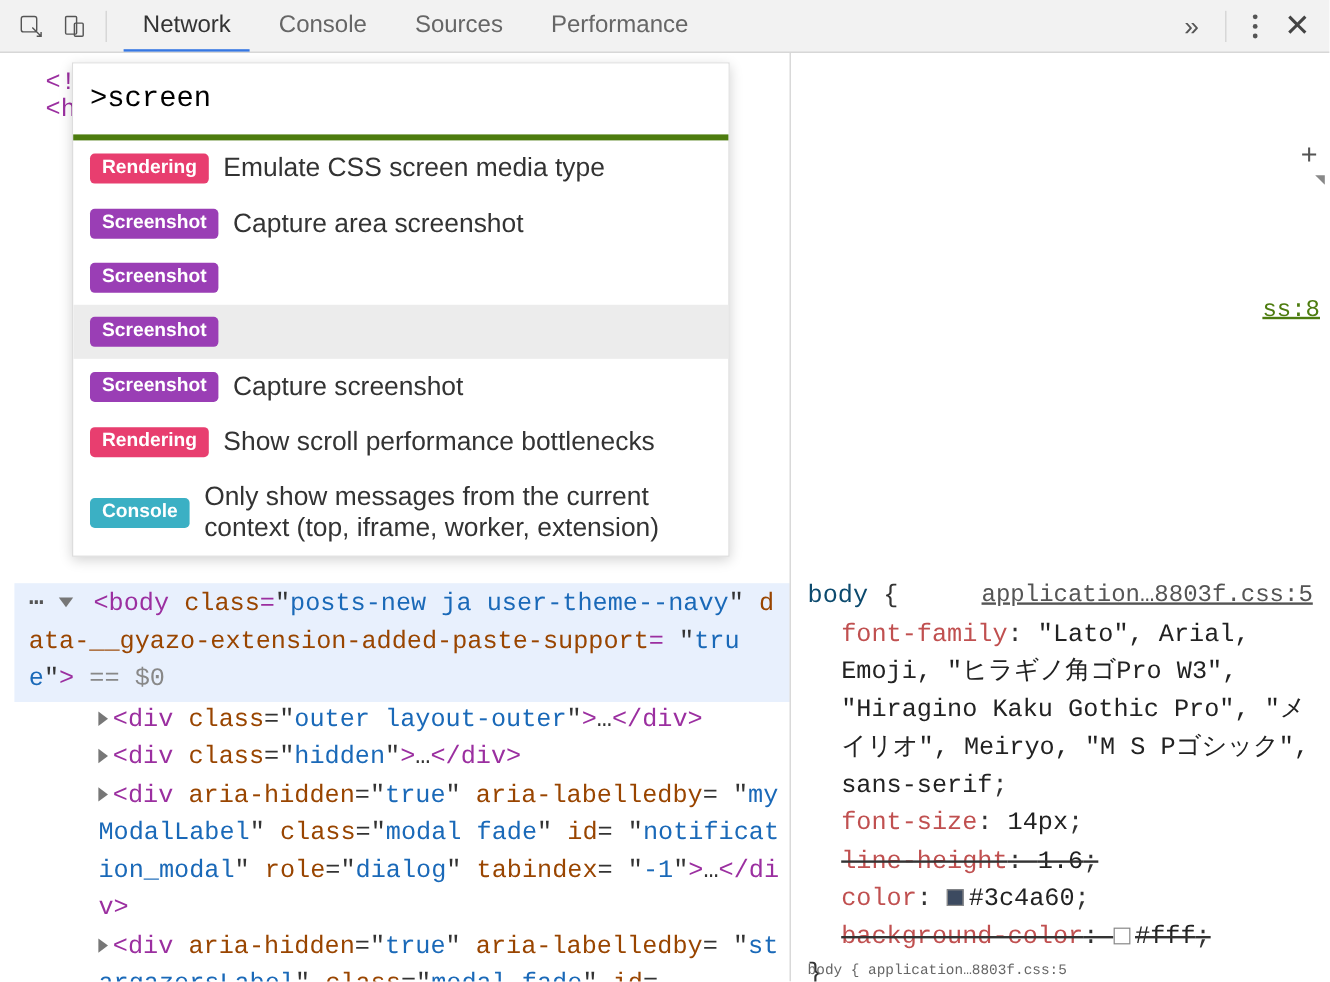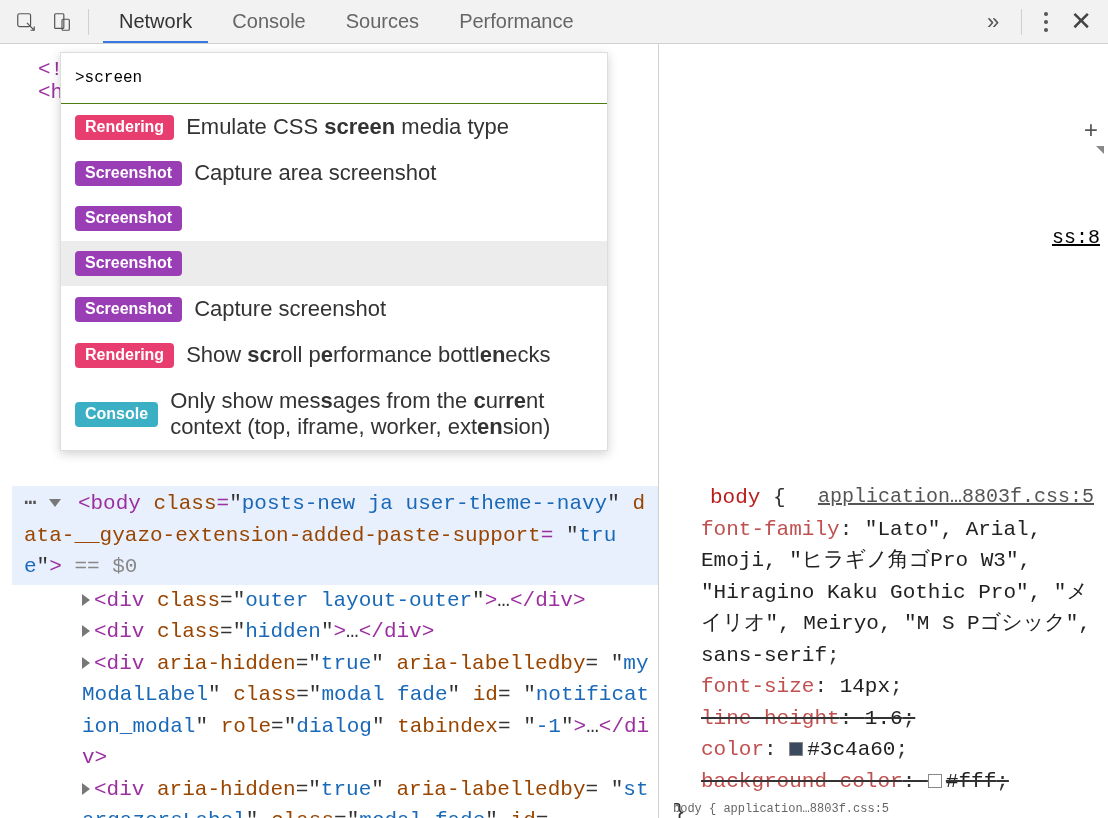--- a/index.html
+++ b/index.html
@@ -38,52 +38,52 @@
   .kebab span{ width:4px; height:4px; background:#555; border-radius:50%;}
   .close-x { font-size:26px; color:#444; cursor:pointer; padding:0 6px;}
 
   
   .content { display:flex; height:calc(100% - 44px); position:relative;}
   .left { flex:1; min-width:0; position:relative;}
   .right { width:450px; border-left:1px solid var(--border); font-family:var(--mono); font-size:21px; line-height:1.5; position:relative;}
 
   
   .cmd { position:absolute; left:60px; right:50px; top:8px; background:#fff; z-index:50; box-shadow:0 3px 10px rgba(0,0,0,.18); border:1px solid #ddd;}
-  .cmd-input { width:100%; font-family:var(--mono); font-size:16px; padding:16px 14px; border:none; outline:none; border-bottom:1px solid #4d7c0f;}
+  .cmd-input { width:100%; font-family:var(--mono); font-size:24px; padding:16px 14px; border:none; outline:none; border-bottom:5px solid #4d7c0f;}
   .cmd-list { max-height:430px; overflow:hidden;}
   .cmd-item { display:flex; align-items:center; gap:12px; padding:10px 14px; font-size:22px; color:#333; cursor:pointer;}
   .cmd-item.sel { background:#ececec;}
   .badge { color:#fff; font-weight:600; font-size:16px; padding:3px 10px 4px; border-radius:4px; white-space:nowrap;}
   .badge.pink{ background:var(--badge-pink);}
   .badge.purple{ background:var(--badge-purple);}
   .badge.teal{ background:var(--badge-teal);}
-  .cmd-label b { font-weight:700;margin-top:48px;}
+  .cmd-label b { font-weight:400;margin-top:48px;}
 
   
   .bg-code { font-family:var(--mono); font-size:21px; color:var(--code-tag); padding:14px 0 0 38px;}
 
   
   .dom { position:absolute; left:0; right:0; top:442px; font-family:var(--mono); font-size:21px; line-height:1.5; padding-left:12px;}
   .dom .sel-line { background:#e8f0fd; padding:2px 6px 2px 12px;}
   .dots { color:#555; cursor:pointer; user-select:none;}
   .tri { display:inline-block; width:0; height:0; vertical-align:middle; margin-right:4px;}
   .tri.open { border-left:6px solid transparent; border-right:6px solid transparent; border-top:8px solid #777;}
   .tri.closed { border-top:6px solid transparent; border-bottom:6px solid transparent; border-left:8px solid #777;}
   .t-tag{ color:var(--code-tag);} .t-attr{ color:var(--code-attr);text-align:right;} .t-str{ color:var(--code-str);} .t-gray{ color:var(--code-gray);}
   .dom-line { padding-left:50px; text-indent:-0px;}
   .dom-line.indent { padding-left:70px;}
   .dom-wrap { word-break:break-all;}
 
   
-  .styles-hdr { position:absolute; right:8px; top:179px; font-family:var(--mono); font-size:20px; color:#000000; text-decoration:underline;}
+  .styles-hdr { position:absolute; right:8px; top:200px; font-family:var(--mono); font-size:20px; color:#4d7c0f; text-decoration:underline;}
   .right-body { padding:8px 14px; position:absolute; top:430px; left:0; right:0;}
   .gutter-plus { position:absolute; right:4px; top:76px; width:26px; height:26px; border:1px solid #fff0; color:#555; text-align:center; line-height:22px; font-size:24px; cursor:pointer;}
   .gutter-tri { position:absolute; right:4px; top:102px; width:0;height:0; border-left:8px solid transparent; border-top:8px solid #888;}
   .css-block { font-family:var(--mono); font-size:21px; line-height:1.5; }
-  .css-sel { color:#b91c1c;margin-left:37px;}
+  .css-sel { color:#0c4a6e;}
   .css-link { text-decoration:underline; color:#555; float:right; font-size:20px; cursor:pointer;}
   .css-decl { padding-left:28px;}
   .css-prop { color:var(--css-prop);}
   .css-val { color:#222;}
   .strike { text-decoration:line-through;}
   .swatch { display:inline-block; width:14px; height:14px; border:1px solid #888; vertical-align:middle; margin-right:4px;}
   .swatch.navy{ background:#3c4a60;} .swatch.white{ background:#fff;}
   .right-repeat { position:absolute; bottom:0; left:14px; right:14px; color:#666; font-family:var(--mono); font-size:12px;}
 </style>
 </head>

